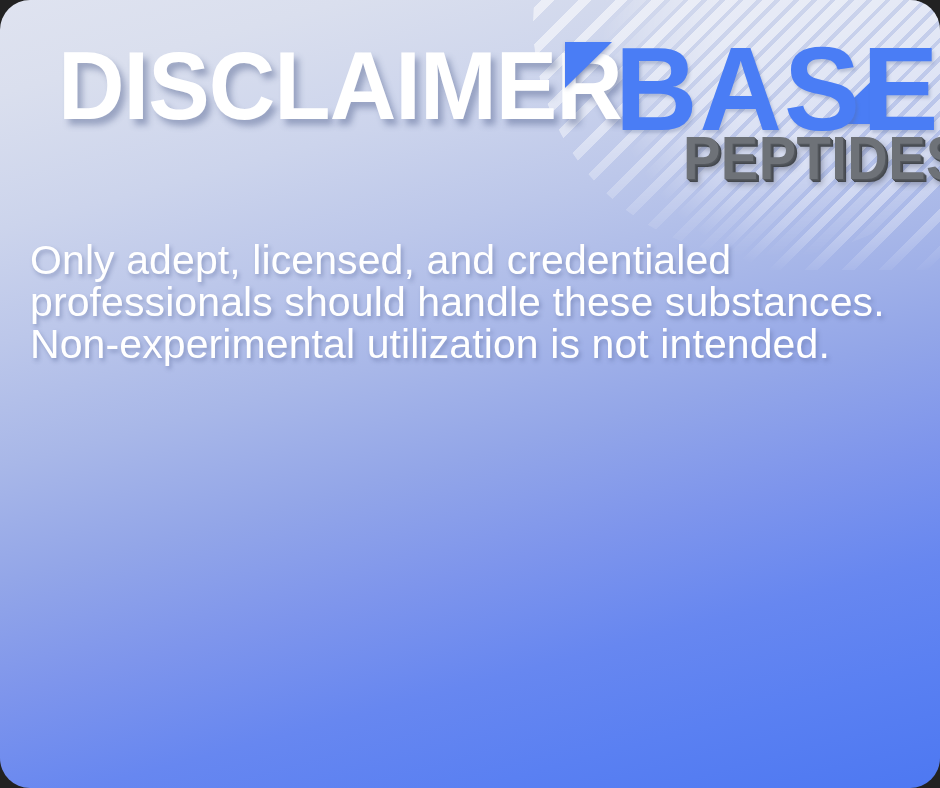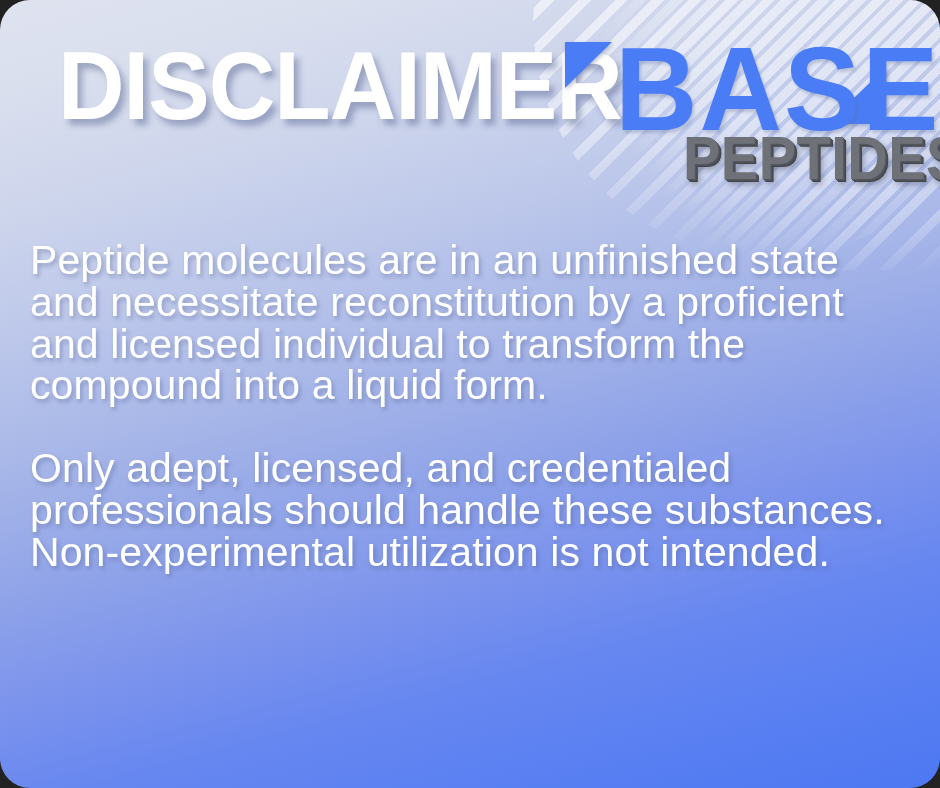--- a/index.html
+++ b/index.html
@@ -170,17 +170,16 @@
   <div class="headline">DISCLAIMER</div>
 
   <div class="logo">
     <div class="logo-tri-left"></div>
     <div class="logo-tri-right"></div>
     <div class="logo-base">BASE</div>
     <div class="logo-peptides">PEPTIDES</div>
   </div>
 
   <div class="body-copy">
-    <p class="para">Peptide molecules are in an unfinished state and necessitate reconstitution by a proficient and licensed individual to transform the compound into a liquid form.</p>
     <p class="para">Only adept, licensed, and credentialed professionals should handle these substances. Non-experimental utilization is not intended.</p>
   </div>
 
 </div>
 
 </body></html>

